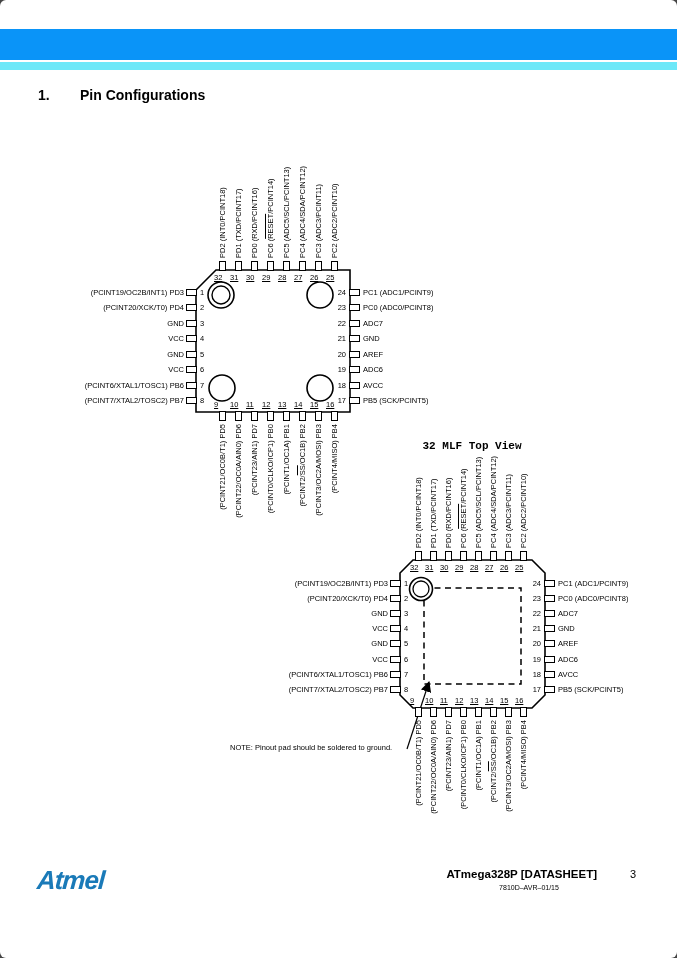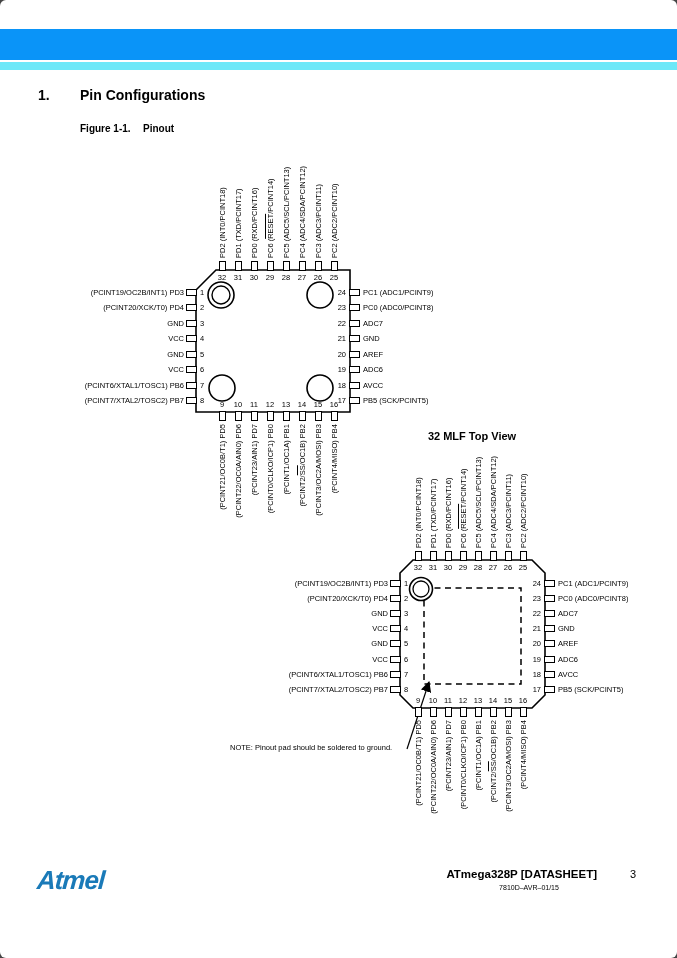--- a/index.html
+++ b/index.html
@@ -12,25 +12,25 @@
   #bar-blue{top:29px;height:31px;}
   #bar-cyan{top:62px;height:8px;}
   #heading-row{position:absolute;top:87px;left:0;width:677px;height:16px;}
   #section-number{position:absolute;left:38px;top:0;font-size:14px;font-weight:bold;}
   #section-title{position:absolute;left:80px;top:0;font-size:14px;font-weight:bold;}
   #figure-caption{position:absolute;top:123px;left:0;width:677px;height:12px;}
   #figure-label{position:absolute;left:80px;top:0;font-size:10px;font-weight:bold;}
   #figure-title{position:absolute;left:143px;top:0;font-size:10px;font-weight:bold;}
   .chip-title{position:absolute;width:220px;text-align:center;font-size:11px;font-weight:bold;}
   #tqfp-title{left:163px;top:142px;}
-  #mlf-title{left:362px;top:430px;}
+  #mlf-title{left:362px;top:440px;font-family:Liberation Mono, monospace;}
   #svg-layer{position:absolute;left:0;top:0;pointer-events:none;}
   .pad{position:absolute;background:#fff;border:1.3px solid #000;box-sizing:border-box;}
   .pnum{position:absolute;font-size:7.5px;line-height:9px;white-space:nowrap;}
-  .pnum-h{text-align:center;width:16px;}
+  .pnum-h{width:16px;text-decoration:underline;}
   .plabel{position:absolute;font-size:7.5px;line-height:9px;white-space:nowrap;}
   .rlabel{text-align:left;}
   .vlabel{transform-origin:0 0;transform:rotate(-90deg);}
   .vlabel-down{transform:rotate(-90deg) translateX(-100%);}
   .ov{text-decoration:overline;}
   #mlf-note{position:absolute;left:230px;top:743px;font-size:7.5px;}
   #footer{position:absolute;left:0;top:860px;width:677px;height:60px;}
   #atmel-logo{position:absolute;left:37px;top:5px;font-size:26px;font-weight:bold;font-style:italic;
     color:#1a7ab8;letter-spacing:-1px;transform:skewX(-4deg);}
   #datasheet-title{position:absolute;right:80px;top:8px;font-size:11.5px;font-weight:bold;}
@@ -43,24 +43,20 @@
 <div id="page">
 
   <div id="bar-blue" class="bar" style="background: rgb(10, 148, 248);"></div>
   <div id="bar-cyan" class="bar" style="background: rgb(108, 232, 248);"></div>
 
   <div id="heading-row">
     <span id="section-number">1.</span>
     <span id="section-title">Pin Configurations</span>
   </div>
 
-  <div id="figure-caption">
-    <span id="figure-label">Figure 1-1.</span>
-    <span id="figure-title">Pinout</span>
-  </div>
 
   <div id="mlf-title" class="chip-title">32 MLF Top View</div>
 
   <svg id="svg-layer" width="677" height="958">
     <defs>
       <marker id="arrowhead" viewBox="0 0 10 10" refX="9" refY="5" markerWidth="9" markerHeight="9" orient="auto">
         <path d="M0,0 L10,5 L0,10 z" fill="#000"></path>
       </marker>
     </defs>
 

